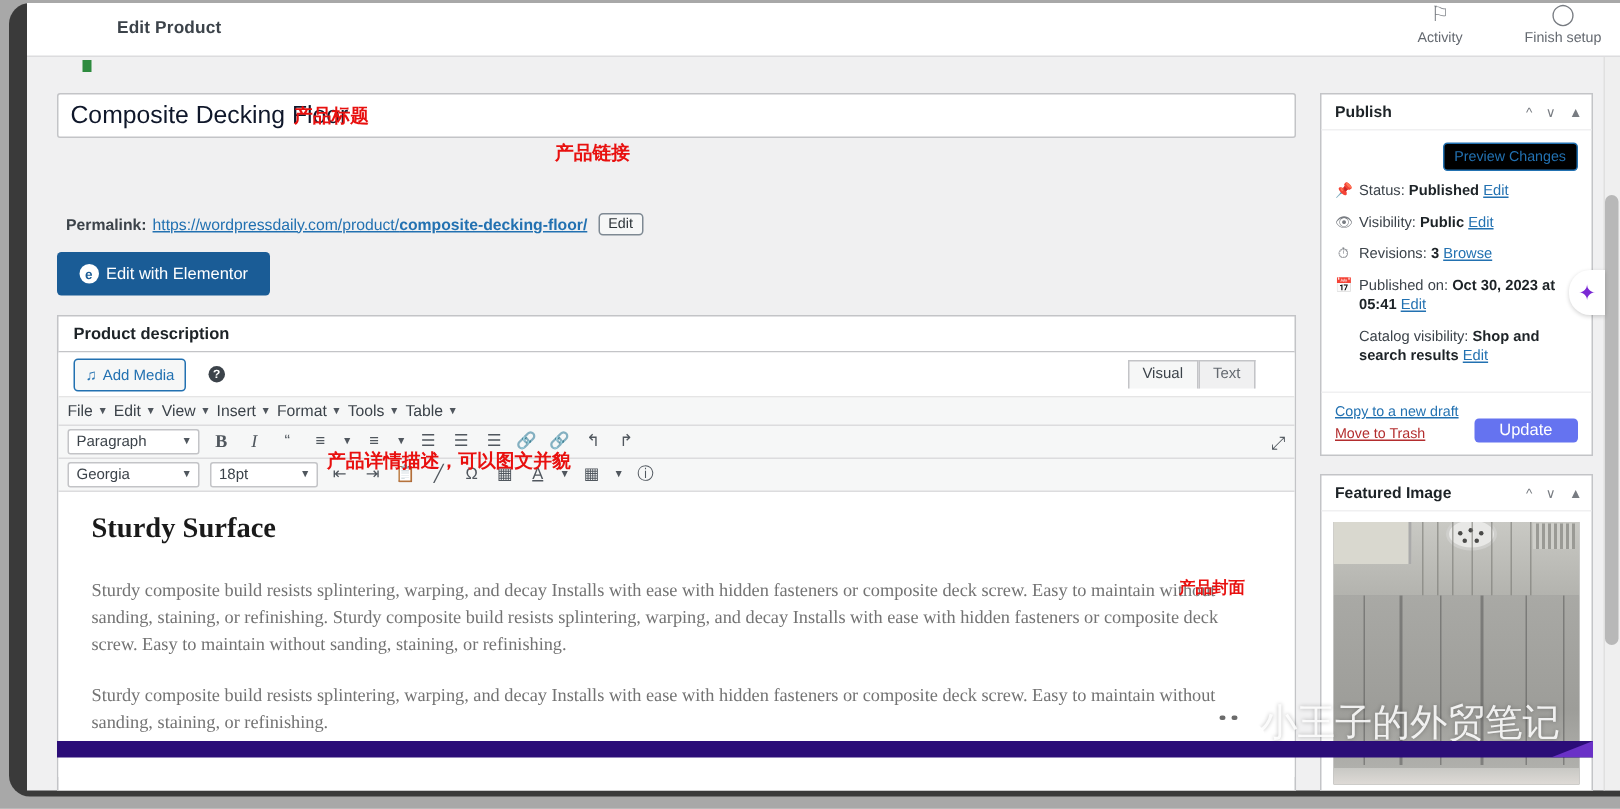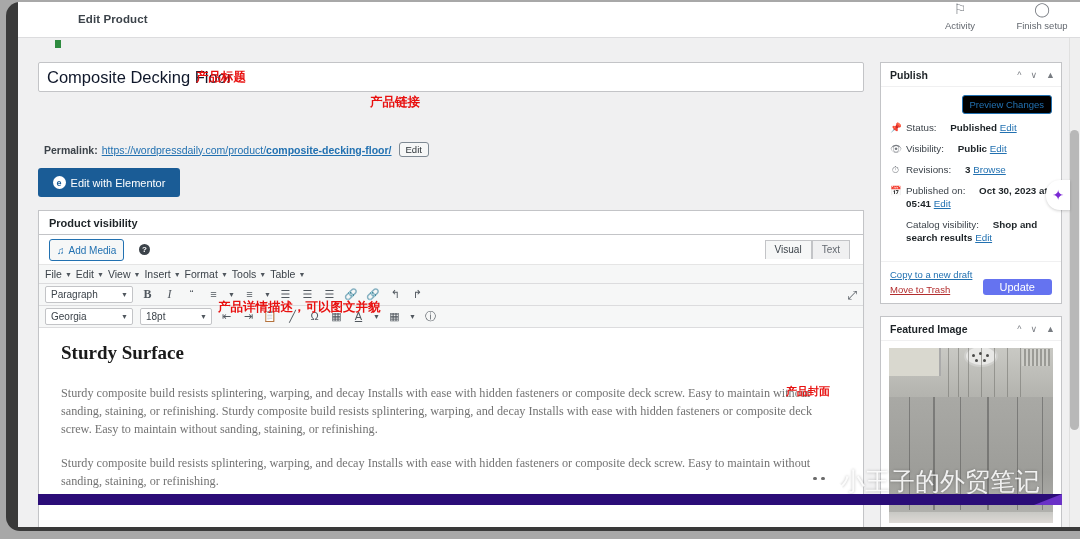--- a/index.html
+++ b/index.html
@@ -116,21 +116,21 @@
   .mediarow { height: 30px; position: relative; border-bottom: 1px solid #e5e5e5; background:#fff; }
   .addmedia {
     position: absolute; left: 10px; top: 4px; height: 22px;
     border: 1px solid #2271b1; border-radius: 3px; background: #f6f7f7;
     color: #2271b1; font-size: 10px; display: flex; align-items: center; gap: 4px;
     padding: 0 7px;
   }
   .helpdot { position: absolute; left: 100px; top: 9px; width: 11px; height: 11px;
              border-radius: 50%; background: #3c434a; color:#fff; font-size: 8px;
              display:flex; align-items:center; justify-content:center; font-weight:bold; }
-  .vt-tabs { position: absolute; right: 13px; top: 5px; display: flex; }
+  .vt-tabs { position: absolute; right: 26px; top: 5px; display: flex; }
   .vt-tab {
     border: 1px solid #c3c4c7; font-size: 10px; padding: 3px 9px 4px;
     background: #f0f0f1; color: #646970; border-bottom: none;
   }
   .vt-tab.active { background: #f6f7f7; color: #3c434a; }
 
   .mce-bar { background: #f6f7f7; border-bottom: 1px solid #dcdcde; padding: 3px 6px;
              display: flex; align-items: center; gap: 4px; font-size: 10.5px; color: #3c434a; }
   .mce-menu { display: flex; align-items: center; gap: 3px; }
   .caret { font-size: 7px; color: #50575e; }
@@ -167,21 +167,21 @@
   .panel-body { padding: 8px 9px 9px; }
 
   .preview-wrap { display: flex; justify-content: flex-end; margin-bottom: 7px; }
   .preview-btn {
     border: 1px solid #2271b1; color: #2271b1; background: #000000;
     font-size: 9.5px; border-radius: 3px; padding: 3px 7px;
   }
   .prow { display: flex; align-items: flex-start; gap: 5px; font-size: 9.8px;
           color: #3c434a; margin-bottom: 8px; line-height: 13px; }
   .prow .pi { color: #787c82; font-size: 9.5px; width: 11px; flex: none; text-align: center; }
-  .prow b { font-weight: bold; color: #1d2327; margin-left: 11px; }
+  .prow b { font-weight: bold; color: #1d2327; }
   .lnk { color: #2271b1; text-decoration: underline; }
   .panel-foot {
     border-top: 1px solid #f0f0f1; padding: 7px 9px 8px;
     display: flex; align-items: flex-end; justify-content: space-between;
   }
   .foot-links { display: flex; flex-direction: column; gap: 4px; font-size: 9.5px; }
   .trash { color: #b32d2e; text-decoration: underline; }
   .update-btn {
     background: #6573f0; color: #fff; font-size: 11px; font-weight: 500;
     border-radius: 3px; padding: 2px 17px;
@@ -284,21 +284,21 @@
         <a class="url"><span>https://wordpressdaily.com/product/</span><b>composite-decking-floor/</b></a>
         <span class="pl-edit">Edit</span>
       </div>
 
       <div class="elementor-btn">
         <span class="el-badge">e</span>
         <span>Edit with Elementor</span>
       </div>
 
       <div class="descbox card">
-        <div class="descbox-head">Product visibility</div>
+        <div class="descbox-head">Product description</div>
 
         <div class="mediarow">
           <div class="addmedia">
             <span>♫</span>
             <span>Add Media</span>
           </div>
           <span class="helpdot">?</span>
           <div class="vt-tabs">
             <div class="vt-tab active">Visual</div>
             <div class="vt-tab">Text</div>

